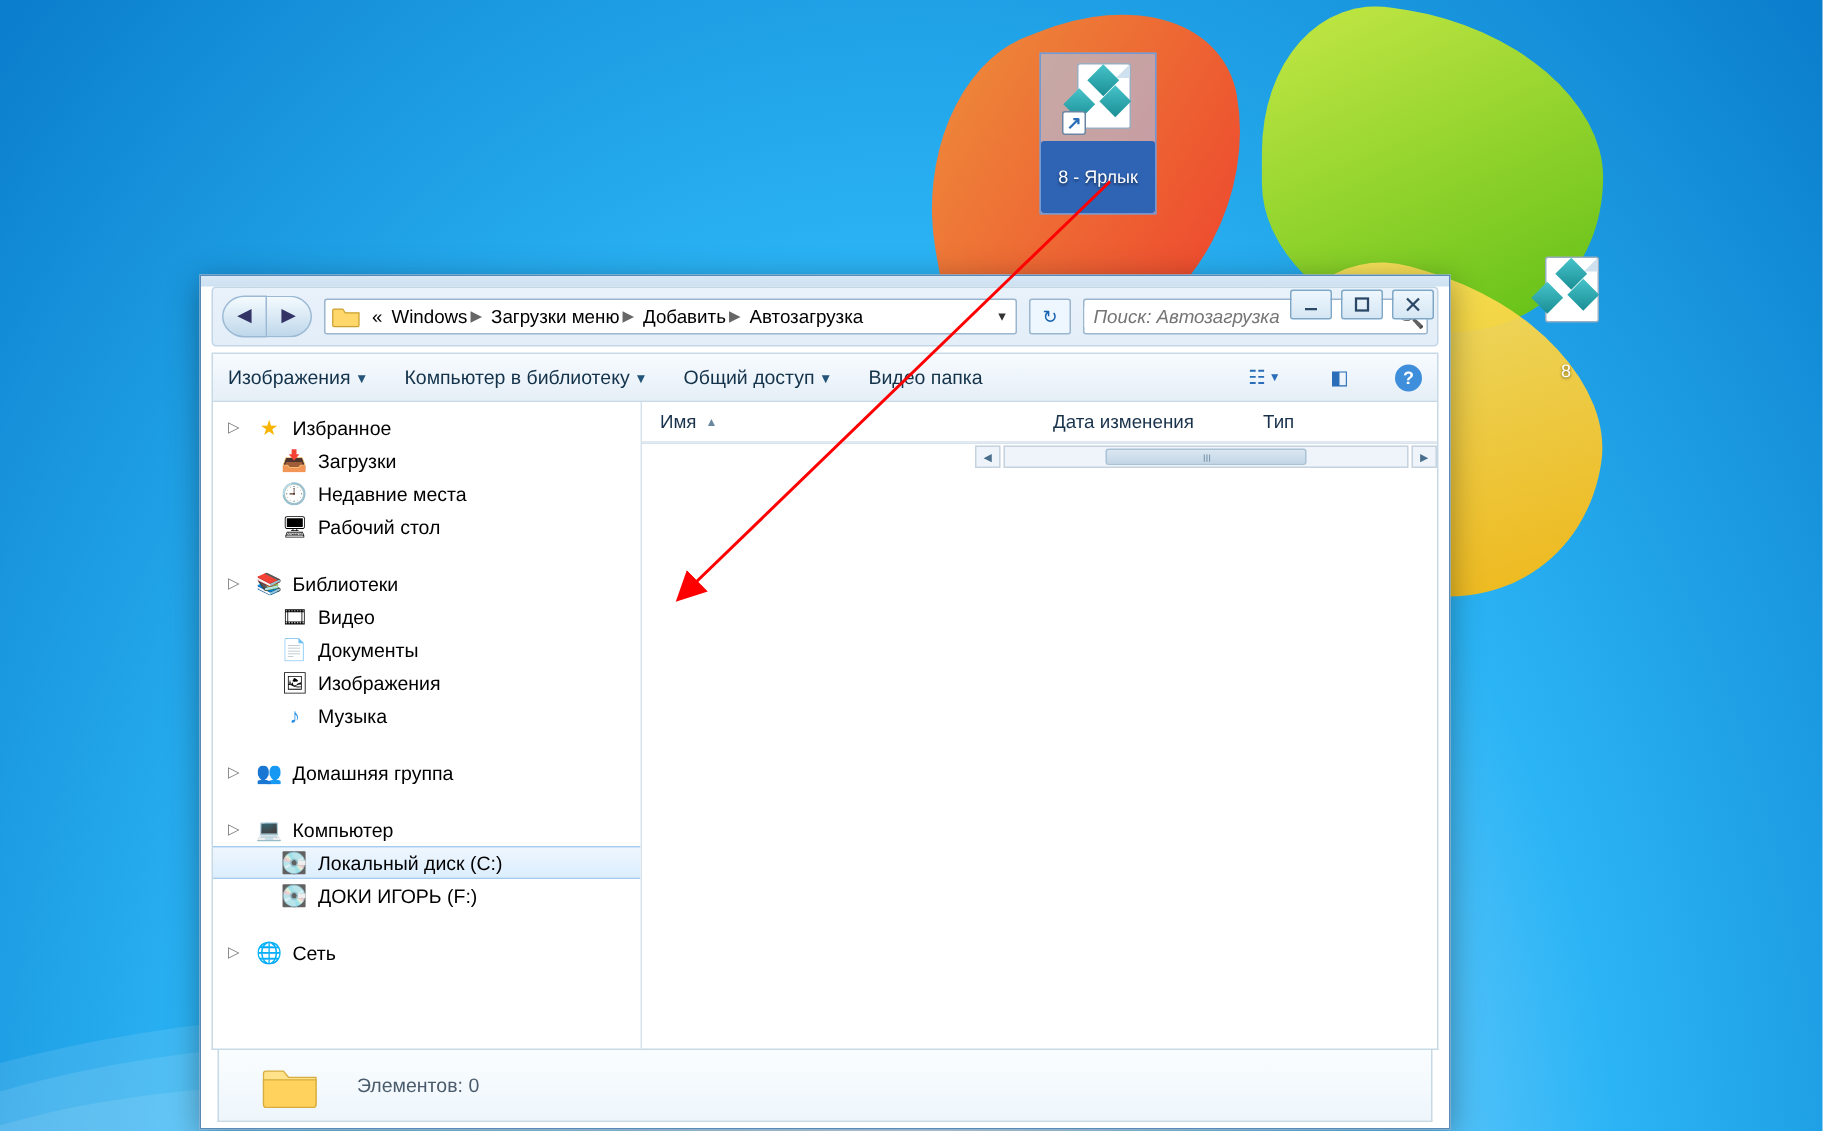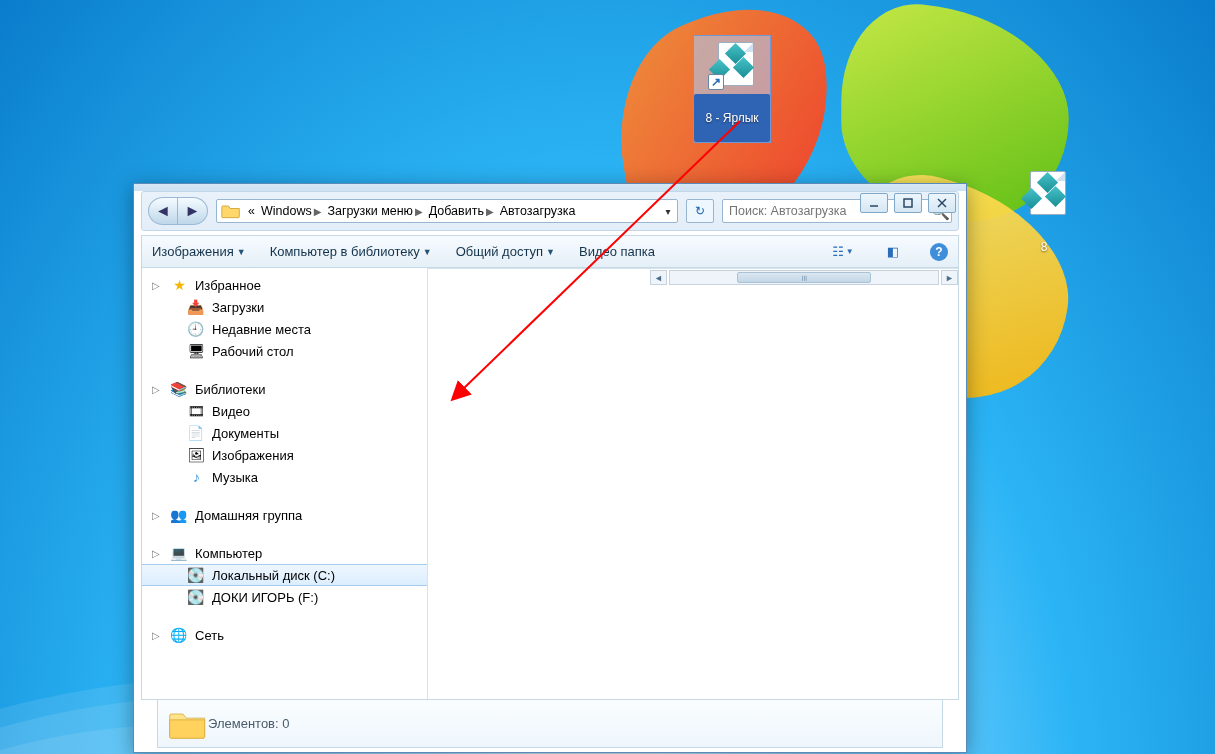--- a/index.html
+++ b/index.html
@@ -44,21 +44,21 @@
 .nav-btns { display:flex; }
 .nav-btn { width:30px;height:28px;border:1px solid #9bb9d4;border-radius:50% 0 0 50%;background:linear-gradient(#f4fbff,#bfd7ea);display:flex;align-items:center;justify-content:center;color:#336; }
 .nav-btn.fwd{border-radius:0 50% 50% 0;border-left:none;}
 .addr { flex:1; height:24px; border:1px solid #9ab6cf; background:#fff; border-radius:2px; display:flex; align-items:center; font-size:12.5px; }
 .addr .folder-ic { width:20px; height:18px; margin:0 4px; }
 .crumb { padding: 0 3px; color:#000; cursor:pointer; display:flex;align-items:center; }
 .crumb .sep{ color:#666; margin-left:2px; font-size:10px; }
 .addr .dd { margin-left:auto;width:18px;text-align:center;color:#333;cursor:pointer;font-size:10px; }
 .refresh { width:28px;height:24px;border:1px solid #9ab6cf;background:#eef7ff;border-radius:2px;display:flex;align-items:center;justify-content:center;color:#1762b0;cursor:pointer;font-size:12px;}
 .search { width:230px;height:24px;border:1px solid #9ab6cf;background:#fff;border-radius:2px;display:flex;align-items:center; }
-.search input{ flex:1;border:none;font-size:12.5px;color:#be185d;padding:0 6px;outline:none; }
+.search input{ flex:1;border:none;font-size:12.5px;font-style:italic;color:#be185d;padding:0 6px;outline:none; }
 .search .mag{ width:22px;text-align:center;color:#2a6db8;cursor:pointer; }
 
 .toolbar { height:33px; margin:4px 7px 0; background:linear-gradient(#f7fbff,#e5eff7); border:1px solid #c8d9e6; display:flex; align-items:center; font-size:13px; padding:0 10px; gap:24px; }
 .toolbar .t-item{ color:#14334b; cursor:pointer; display:flex;align-items:center;gap:3px; }
 .toolbar .t-item .dd{ font-size:9px;color:#24547a; }
 .toolbar .spacer{ flex:1; }
 .toolbar .ic-btn{ width:26px;height:22px;display:flex;align-items:center;justify-content:center;color:#2a6db8;cursor:pointer; }
 .toolbar .ic-btn .dd{font-size:8px;margin-left:2px;}
 
 .body { display:flex; height:432px; margin:0 7px; border:1px solid #c8d9e6; border-top:none; }
@@ -76,21 +76,21 @@
 .cols .col.name{ flex:0 0 262px; } .cols .col.date{ flex:0 0 140px; } .cols .col.type{ flex:1; }
 .cols .sort{ font-size:8px; color:#6a87a0; }
 .empty-area{ flex:1; display:flex; justify-content:center; padding-top:28px; font-size:13px; color:#6b6b6b; position:relative; }
 .hscroll{ height:18px; border-top:1px solid #d7e3ec; display:flex;align-items:center; }
 .hscroll .track{ flex:1;height:15px;border:1px solid #c6d3de;background:#eef4f9;margin:0 2px 0 2px;position:relative;}
 .hscroll .thumb{ position:absolute;left:25%;width:50%;top:1px;bottom:1px;background:linear-gradient(#dbe7f1,#c3d6e6);border:1px solid #aac2d5;border-radius:2px;}
 .hscroll .thumb::after{content:"≡";position:absolute;left:50%;top:0;transform:translateX(-50%) rotate(90deg);color:#7e9bb3;font-size:10px;}
 .hscroll .arr{ width:17px;height:15px;border:1px solid #c6d3de;background:#eef4f9;display:flex;align-items:center;justify-content:center;font-size:9px;color:#4a6f8e;cursor:pointer;}
 .hscroll .pad{ width:222px; }
 
-.status { height:48px; margin:0 23px; border:1px solid #c8d9e6;border-top:none; background:linear-gradient(#fafdff,#eef6fc); display:flex;align-items:center; gap:0; padding-left:10px; font-size:13px; color:#4a5b6b; }
+.status { height:48px; margin:0 11px; border:1px solid #c8d9e6;border-top:none; background:linear-gradient(#fafdff,#eef6fc); display:flex;align-items:center; gap:24px; padding-left:28px; font-size:13px; color:#4a5b6b; }
 .big-folder{ width:40px;height:36px; }
 
 
 .arrow{ position:absolute; z-index:5; pointer-events:none; }
 </style>
 </head>
 <body>
 
 <div class="flag">
   <div class="petal red"></div>
@@ -295,20 +295,32 @@
       <div class="tree-group">
         <div class="tree-item">
             <span class="exp">▷</span>
             <span class="tic">🌐</span>
             <span>Сеть</span>
           </div>
       </div>
     </div>
 
     <div class="main">
+      <div class="cols">
+        <div class="col name">
+            <span>Имя</span>
+            <span class="sort">▲</span>
+          </div>
+        <div class="col date">
+            <span>Дата изменения</span>
+          </div>
+        <div class="col type">
+            <span>Тип</span>
+          </div>
+      </div>
       <div class="hscroll">
         <div class="pad"></div>
         <div class="arr">◄</div>
         <div class="track">
             <div class="thumb"></div>
           </div>
         <div class="arr">►</div>
       </div>
     </div>
   </div>

